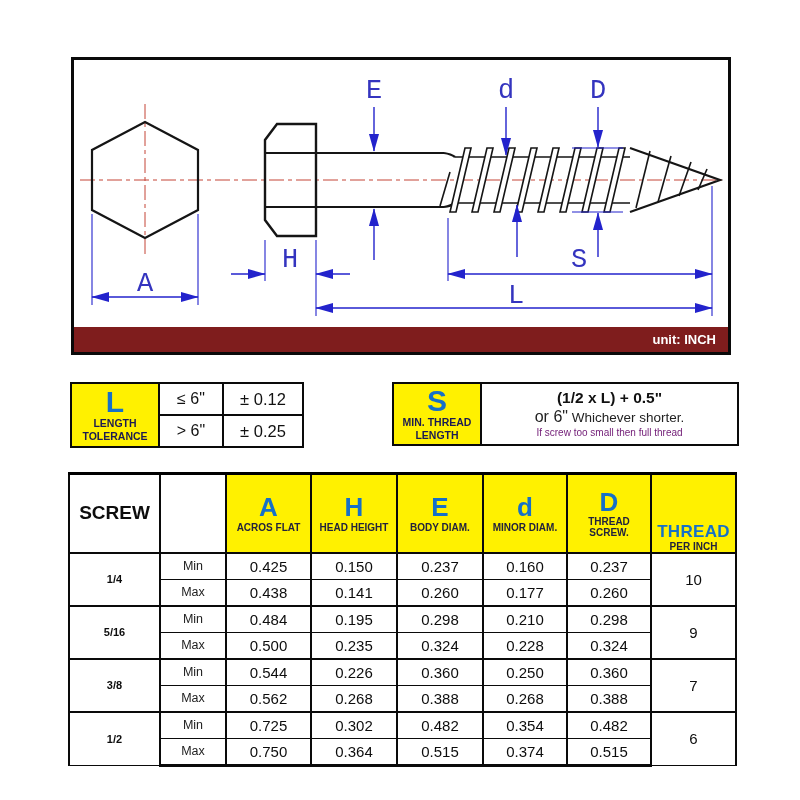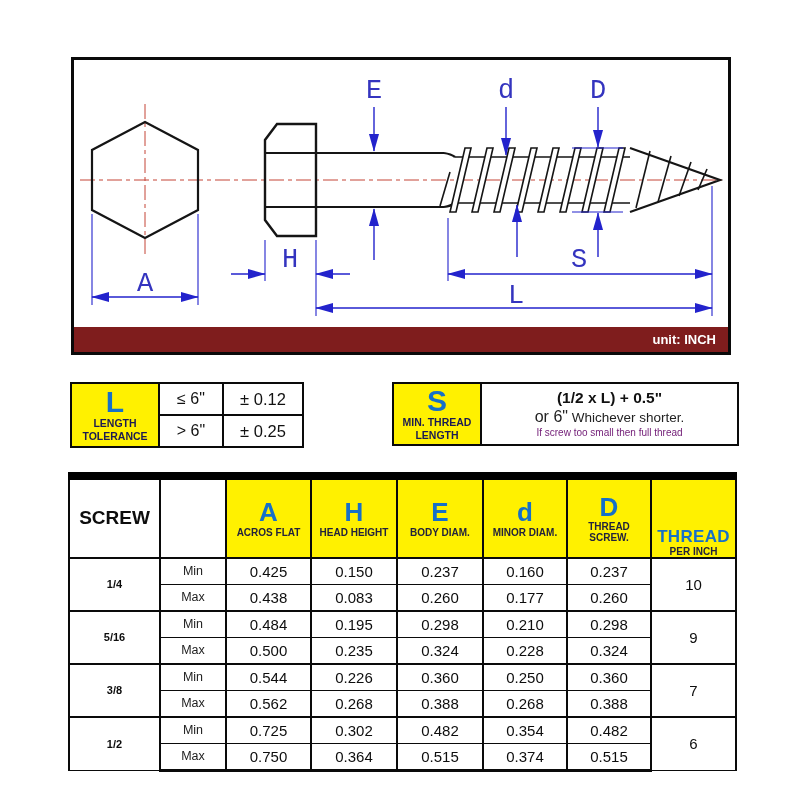--- a/index.html
+++ b/index.html
@@ -22,21 +22,21 @@
   .mini .tolv{width:78px;font-size:16.5px;color:#111;}
   .mini .formula{width:243px;padding:3px 6px;}
   .f1{font-size:15.5px;font-weight:bold;color:#111;line-height:1.25;}
   .f2{font-size:13.5px;color:#222;line-height:1.25;}
   .f2 .or6{font-size:16px;}
   .f3{font-size:10px;color:#701a75;line-height:1.25;}
 
   
   .spec{position:absolute;left:68px;top:472px;border-collapse:collapse;table-layout:fixed;background:#fff;}
   .spec td{border:1.6px solid #0a0a0a;border-left-width:2.2px;border-right-width:2.2px;text-align:center;vertical-align:middle;padding:0;color:#0d0d0d;}
-  .spec tr.hrow td{border-top:8px solid #000000;border-bottom:2.8px solid #0a0a0a;height:64px;}
+  .spec tr.hrow td{border-top:3px solid #000000;border-bottom:2.8px solid #0a0a0a;height:64px;}
   .spec tr.gstart td{border-top:2.8px solid #0a0a0a;}
   .spec tr.last td{border-bottom:3px solid #0a0a0a;}
   .c-screw{font-size:19px;font-weight:bold;color:#1a6fd6;background:#fff;}
   .c-yellow{background:#fff100;}
   .hletter{font-size:26px;font-weight:bold;color:#1670c8;line-height:1.05;}
   .hletter.smallcap{font-size:17px;letter-spacing:0.3px;margin-top:48px;}
   .hcap{font-size:10px;font-weight:bold;color:#23233c;line-height:1.1;}
   .spec td.size{font-size:11px;font-weight:bold;}
   .spec td.mm{font-size:12.5px;color:#222;height:25px;}
   .spec td.val{font-size:15px;}
@@ -208,21 +208,21 @@
         <td class="val">0.425</td>
         <td class="val">0.150</td>
         <td class="val">0.237</td>
         <td class="val">0.160</td>
         <td class="val">0.237</td>
         <td class="tpi" rowspan="2">10</td>
       </tr>
       <tr>
         <td class="mm">Max</td>
         <td class="val">0.438</td>
-        <td class="val">0.083</td>
+        <td class="val">0.141</td>
         <td class="val">0.260</td>
         <td class="val">0.177</td>
         <td class="val">0.260</td>
       </tr>
 
       <tr class="gstart">
         <td class="size" rowspan="2">5/16</td>
         <td class="mm">Min</td>
         <td class="val">0.484</td>
         <td class="val">0.195</td>

